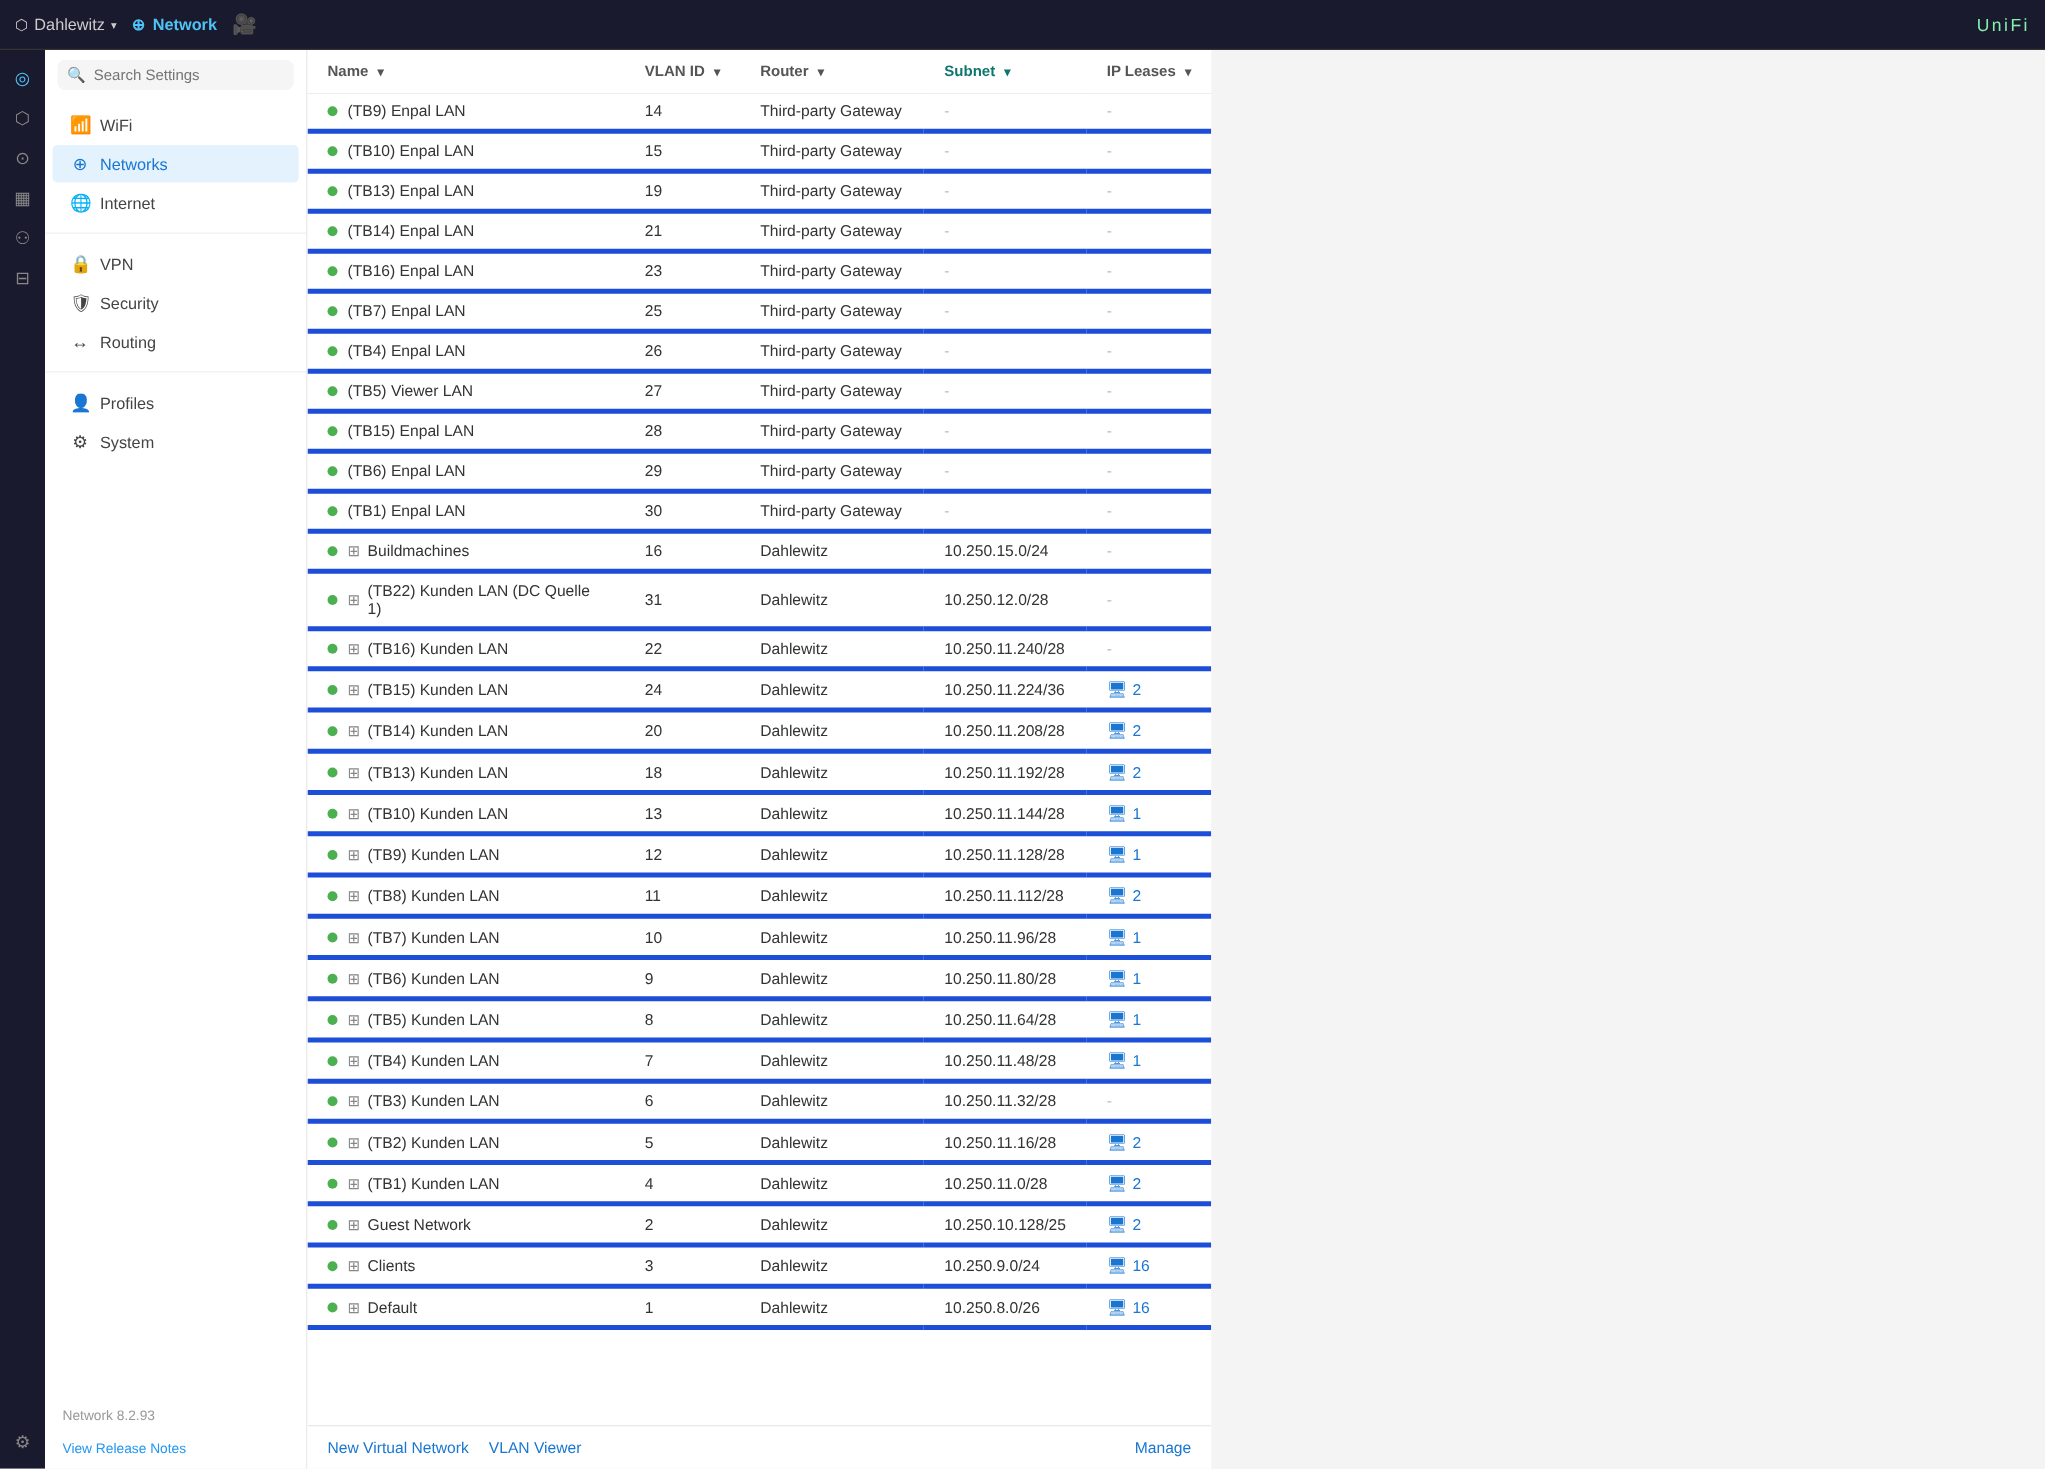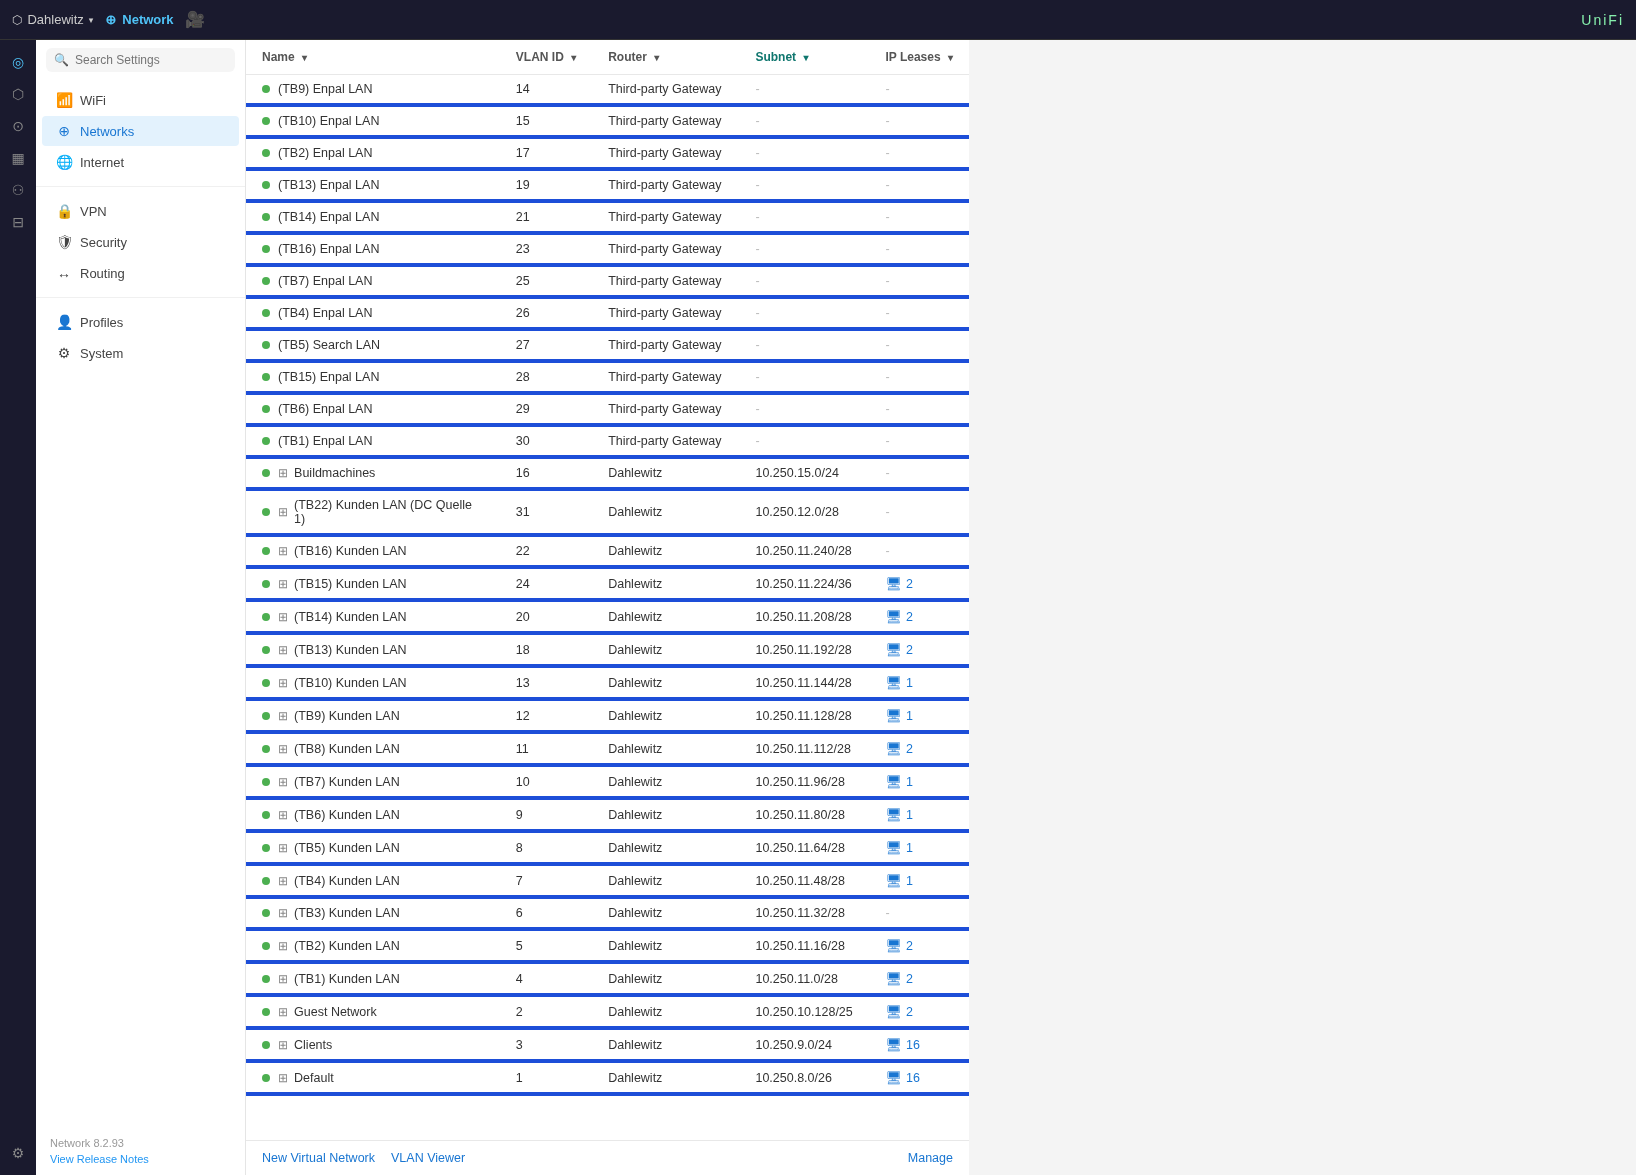--- a/index.html
+++ b/index.html
@@ -67,21 +67,21 @@
       margin: 1px 6px;
     }
     .nav-item.active { background: #e3f2fd; color: #1976d2; font-weight: 500; }
     .nav-item .nav-icon { width: 16px; text-align: center; font-size: 14px; }
     .sidebar-footer {
       margin-top: auto;
       padding: 10px 14px;
       font-size: 11px;
       color: #999;
     }
-    .sidebar-footer .release-link { color: #2196f3; cursor: pointer; text-decoration: none; display: block; margin-top: 4px; }
+    .sidebar-footer .release-link { color: #2196f3; cursor: pointer; text-decoration: none; display: block; margin-top: 14px; }
 
     
     .main {
       flex: 1;
       display: flex;
       flex-direction: column;
       overflow: hidden;
       background: #fff;
     }
 
@@ -283,32 +283,20 @@
               </td>
               <td>15</td>
               <td>Third-party Gateway</td>
               <td><span class="dash">-</span></td>
               <td><span class="dash">-</span></td>
             </tr>
             <tr>
               <td>
                 <div class="name-cell">
                   <span class="status-dot"></span>
-                  <span>(TB2) Enpal LAN</span>
-                </div>
-              </td>
-              <td>17</td>
-              <td>Third-party Gateway</td>
-              <td><span class="dash">-</span></td>
-              <td><span class="dash">-</span></td>
-            </tr>
-            <tr>
-              <td>
-                <div class="name-cell">
-                  <span class="status-dot"></span>
                   <span>(TB13) Enpal LAN</span>
                 </div>
               </td>
               <td>19</td>
               <td>Third-party Gateway</td>
               <td><span class="dash">-</span></td>
               <td><span class="dash">-</span></td>
             </tr>
             <tr>
               <td>
@@ -355,21 +343,21 @@
               </td>
               <td>26</td>
               <td>Third-party Gateway</td>
               <td><span class="dash">-</span></td>
               <td><span class="dash">-</span></td>
             </tr>
             <tr>
               <td>
                 <div class="name-cell">
                   <span class="status-dot"></span>
-                  <span>(TB5) Search LAN</span>
+                  <span>(TB5) Viewer LAN</span>
                 </div>
               </td>
               <td>27</td>
               <td>Third-party Gateway</td>
               <td><span class="dash">-</span></td>
               <td><span class="dash">-</span></td>
             </tr>
             <tr>
               <td>
                 <div class="name-cell">

